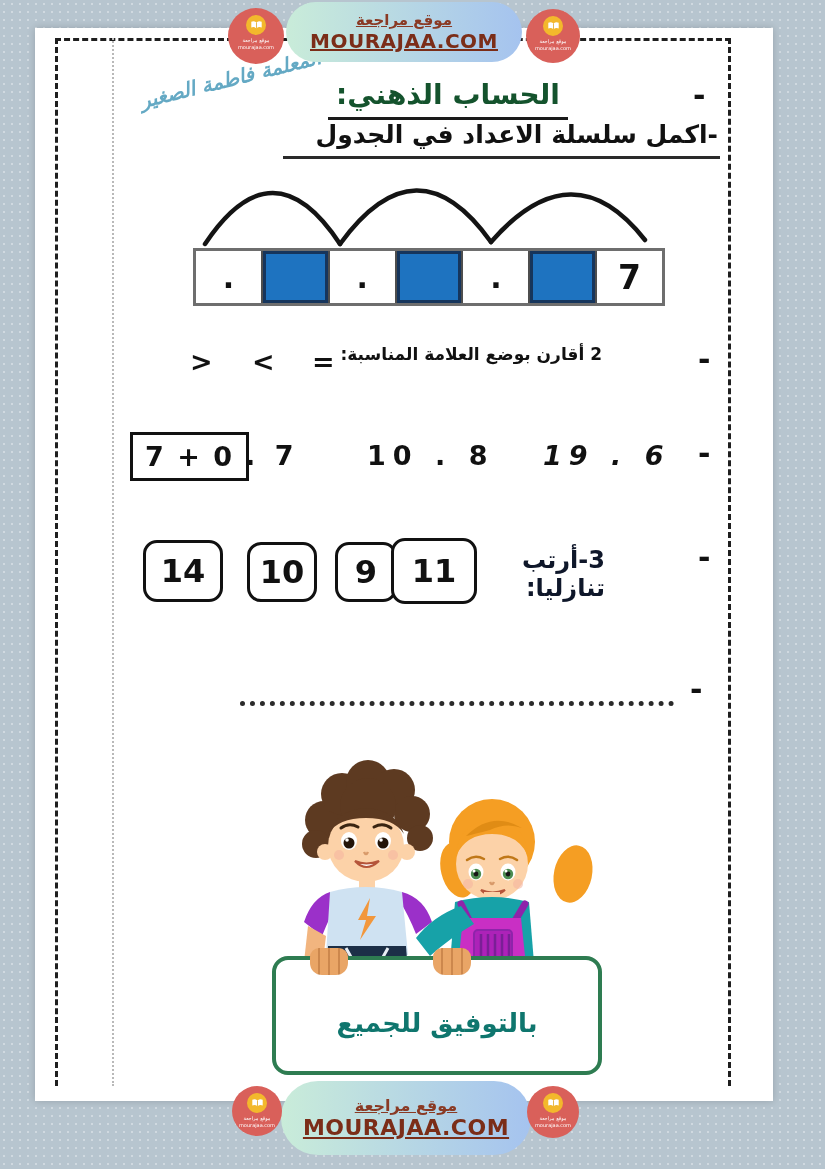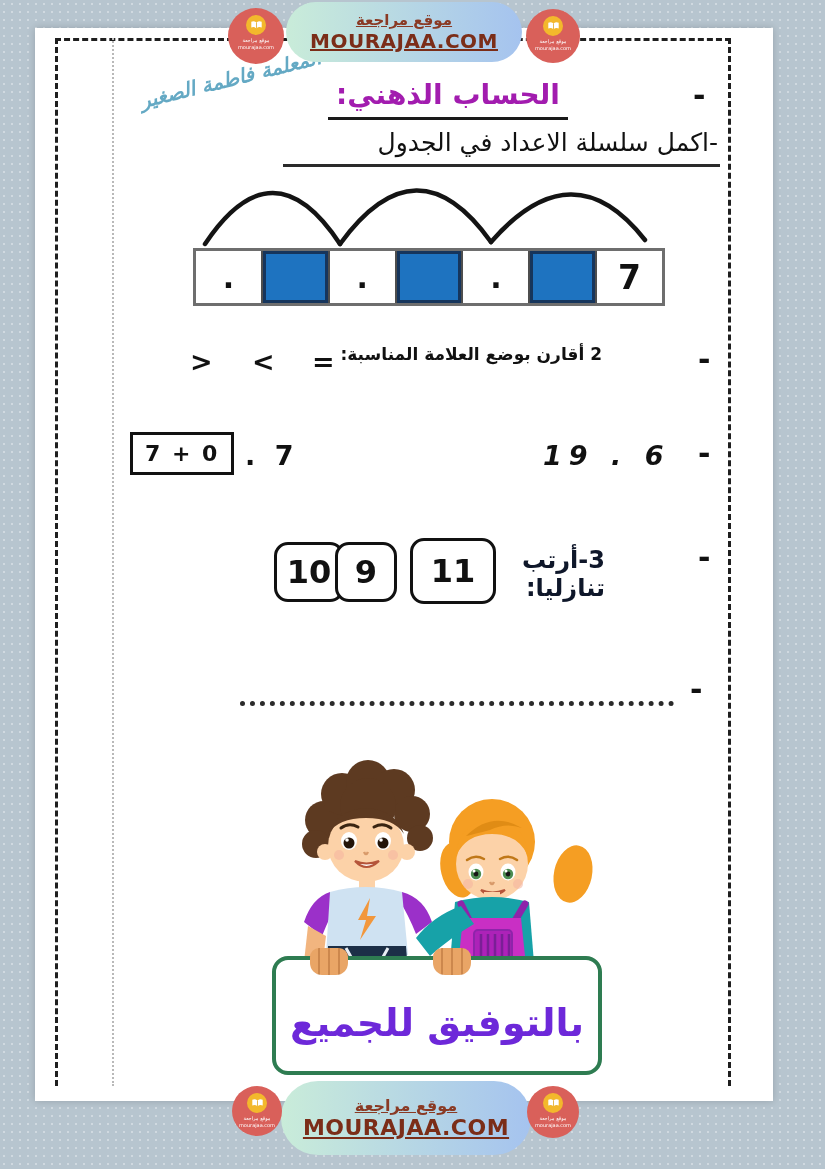--- a/index.html
+++ b/index.html
@@ -26,67 +26,67 @@
                color:#64a9c4; font-size:20px; font-weight:bold; font-style:italic;
                transform:rotate(-14deg); line-height:1.1; }
 
   .dash { position:absolute; font-size:30px; font-weight:bold; color:#111; }
   .dash-title  { left:658px; top:50px; }
   .dash-cmp    { left:663px; top:314px; }
   .dash-prob   { left:663px; top:408px; }
   .dash-order  { left:663px; top:512px; }
   .dash-answer { left:655px; top:644px; }
 
-  .title { position:absolute; left:293px; top:50px; margin:0; color:#a21caf;
+  .title { position:absolute; left:293px; top:50px; margin:0; color:#14532d;
            font-size:28px; font-weight:bold; border-bottom:3px solid #1a1a1a;
            padding:0 8px 6px; }
-  .subtitle { position:absolute; left:248px; top:100px; width:437px; color:#111;
-              font-size:25px; font-weight:normal; text-align:right;
+  .subtitle { position:absolute; left:248px; top:92px; width:437px; color:#111;
+              font-size:25px; font-weight:bold; text-align:right;
               border-bottom:3px solid #2a2a2a; padding:0 2px 7px; }
 
   
   .arcs { position:absolute; left:158px; top:154px; width:472px; height:66px; }
   .strip { position:absolute; left:158px; top:220px; width:472px; height:58px;
            display:flex; border:3px solid #6e6e6e; background:#fff; }
   .cell { flex:1; border-left:2px solid #4e4e4e; display:flex; align-items:center;
           justify-content:center; font-size:30px; font-weight:bold; color:#111; }
   .cell:first-child { border-left:none; }
   .cell.blue { background:#1e73c0; box-shadow: inset 0 0 0 3px #16355c; }
   .cell.last { font-size:33px; }
 
   
   .cmp-sign { position:absolute; top:318px; font-size:27px; font-weight:bold; color:#111; }
   .sign-gt { left:155px; } .sign-lt { left:217px; } .sign-eq { left:277px; }
   .cmp-label { position:absolute; left:303px; top:316px; width:264px; color:#111;
                font-size:17px; font-weight:bold; }
   .box-expr { position:absolute; left:95px; top:404px; border:3px solid #111;
-              font-size:22px; font-weight:bold; color:#111; padding:6px 12px; letter-spacing:2px; }
+              font-size:27px; font-weight:bold; color:#111; padding:6px 12px; letter-spacing:2px; }
   .prob { position:absolute; top:412px; font-size:27px; font-weight:bold; color:#111; letter-spacing:5px; }
   .prob-1 { left:210px; } .prob-2 { left:332px; letter-spacing:7px; } .prob-3 { left:508px; letter-spacing:7px;font-style:italic; }
 
   
   .obox { position:absolute; border:3px solid #111; border-radius:14px; background:#fff;
           display:flex; align-items:center; justify-content:center;
           font-size:32px; font-weight:bold; color:#111; }
   .obox-14 { left:108px; top:512px; width:80px; height:62px; }
-  .obox-10 { left:212px; top:514px; width:70px; height:60px;margin-left:27px; }
+  .obox-10 { left:212px; top:514px; width:70px; height:60px; }
   .obox-9  { left:300px; top:514px; width:62px; height:60px; }
-  .obox-11 { left:375px; top:510px; width:86px; height:66px;text-align:right; }
+  .obox-11 { left:356px; top:510px; width:86px; height:66px;text-align:right; }
   .order-label { position:absolute; left:426px; top:518px; width:144px; color:#0f172a;
                  font-size:24px; font-weight:bold; }
 
   .dotline { position:absolute; left:205px; top:673px; width:434px; height:0;
              border-top:5px dotted #2a2a2a; }
 
   
   .kids { position:absolute; left:243px; top:712px; width:320px; height:272px; z-index:3; }
   .board { position:absolute; left:237px; top:928px; width:330px; height:119px;
            background:#fff; border:4px solid #2e7c51; border-radius:16px; z-index:4;
            display:flex; align-items:center; justify-content:center; }
-  .board-text { color:#6d28d9; font-size:38px; font-weight:bold; padding-top:14px; }
+  .board-text { color:#0f766e; font-size:26px; font-weight:bold; padding-top:14px; }
   .hand { position:absolute; width:38px; height:27px; background:#e9a566;
           border-radius:9px 9px 12px 12px; z-index:5;
           background-image:repeating-linear-gradient(90deg, transparent 0 8px, rgba(150,80,30,.35) 8px 10px); }
   .hand-left  { left:275px; top:920px; }
   .hand-right { left:398px; top:920px; }
 
   
   .pill { position:absolute; background:linear-gradient(90deg,#c9ecd9,#a5c3ef);
           border-radius:45px; display:flex; flex-direction:column; align-items:center;
           justify-content:center; z-index:10; }
@@ -152,23 +152,25 @@
   </div>
 
   <span class="cmp-sign sign-gt">&gt;</span>
   <span class="cmp-sign sign-lt">&lt;</span>
   <span class="cmp-sign sign-eq">=</span>
   <div class="cmp-label ar">2 أقارن بوضع العلامة المناسبة:</div>
   <div class="dash dash-cmp">-</div>
 
   <span class="box-expr">7 + 0</span>
   <span class="prob prob-1">. 7</span>
+  <span class="prob prob-2">10 . 8</span>
   <span class="prob prob-3">19 . 6</span>
   <div class="dash dash-prob">-</div>
 
+  <div class="obox obox-14">14</div>
   <div class="obox obox-10">10</div>
   <div class="obox obox-9">9</div>
   <div class="obox obox-11">11</div>
   <div class="order-label ar">3-أرتب تنازليا:</div>
   <div class="dash dash-order">-</div>
 
   <div class="dotline"></div>
   <div class="dash dash-answer">-</div>
 
   <svg class="kids" viewBox="0 0 320 272">

